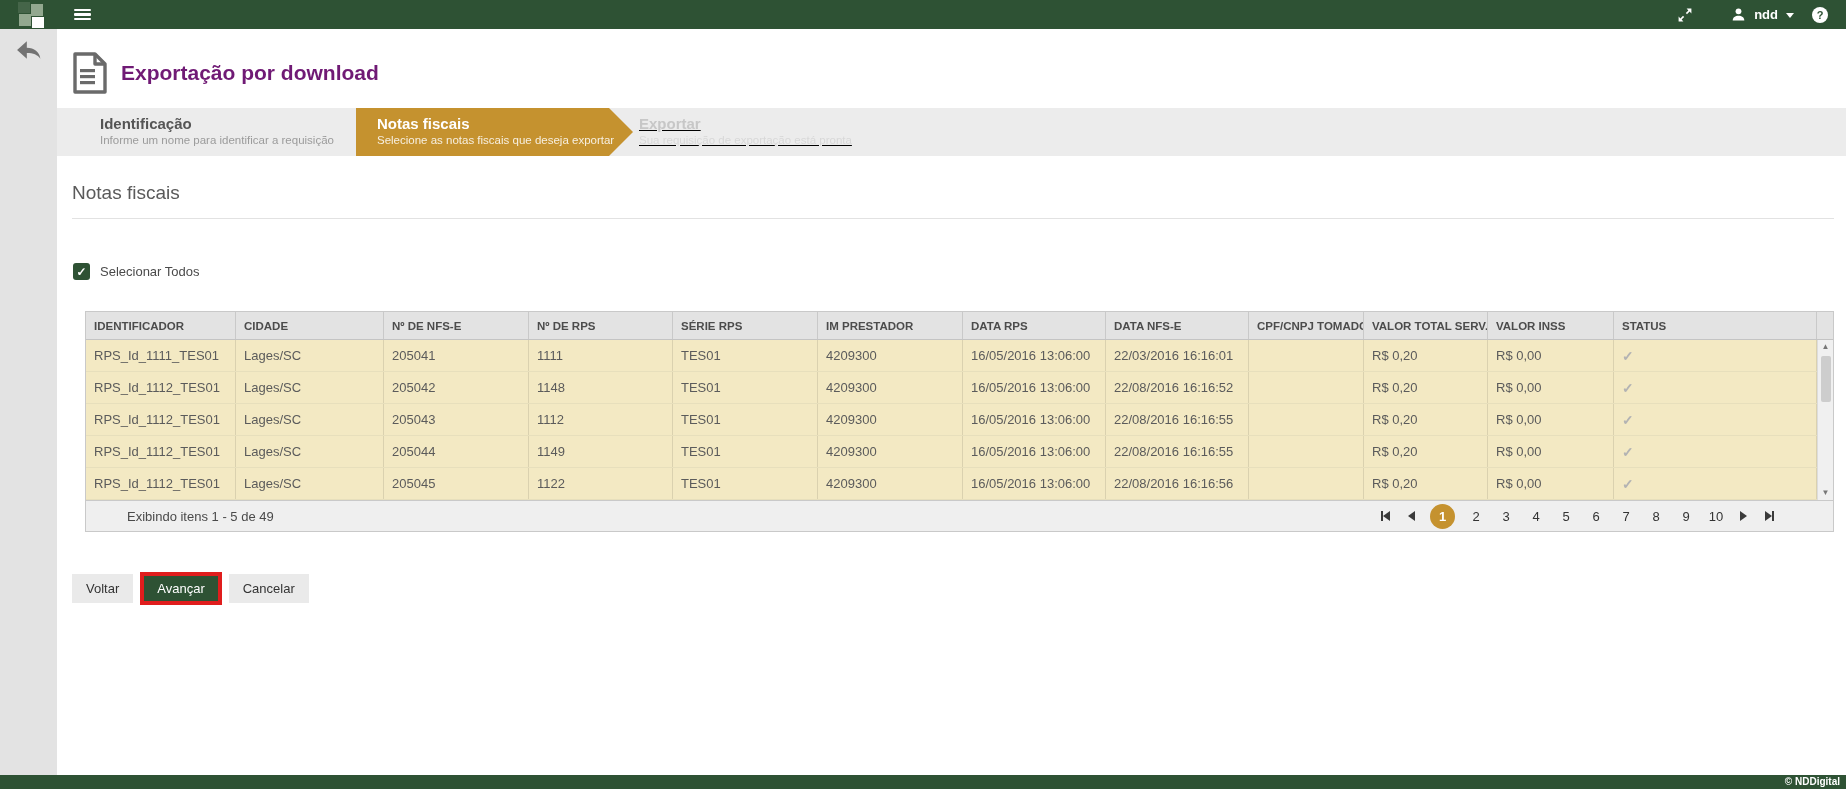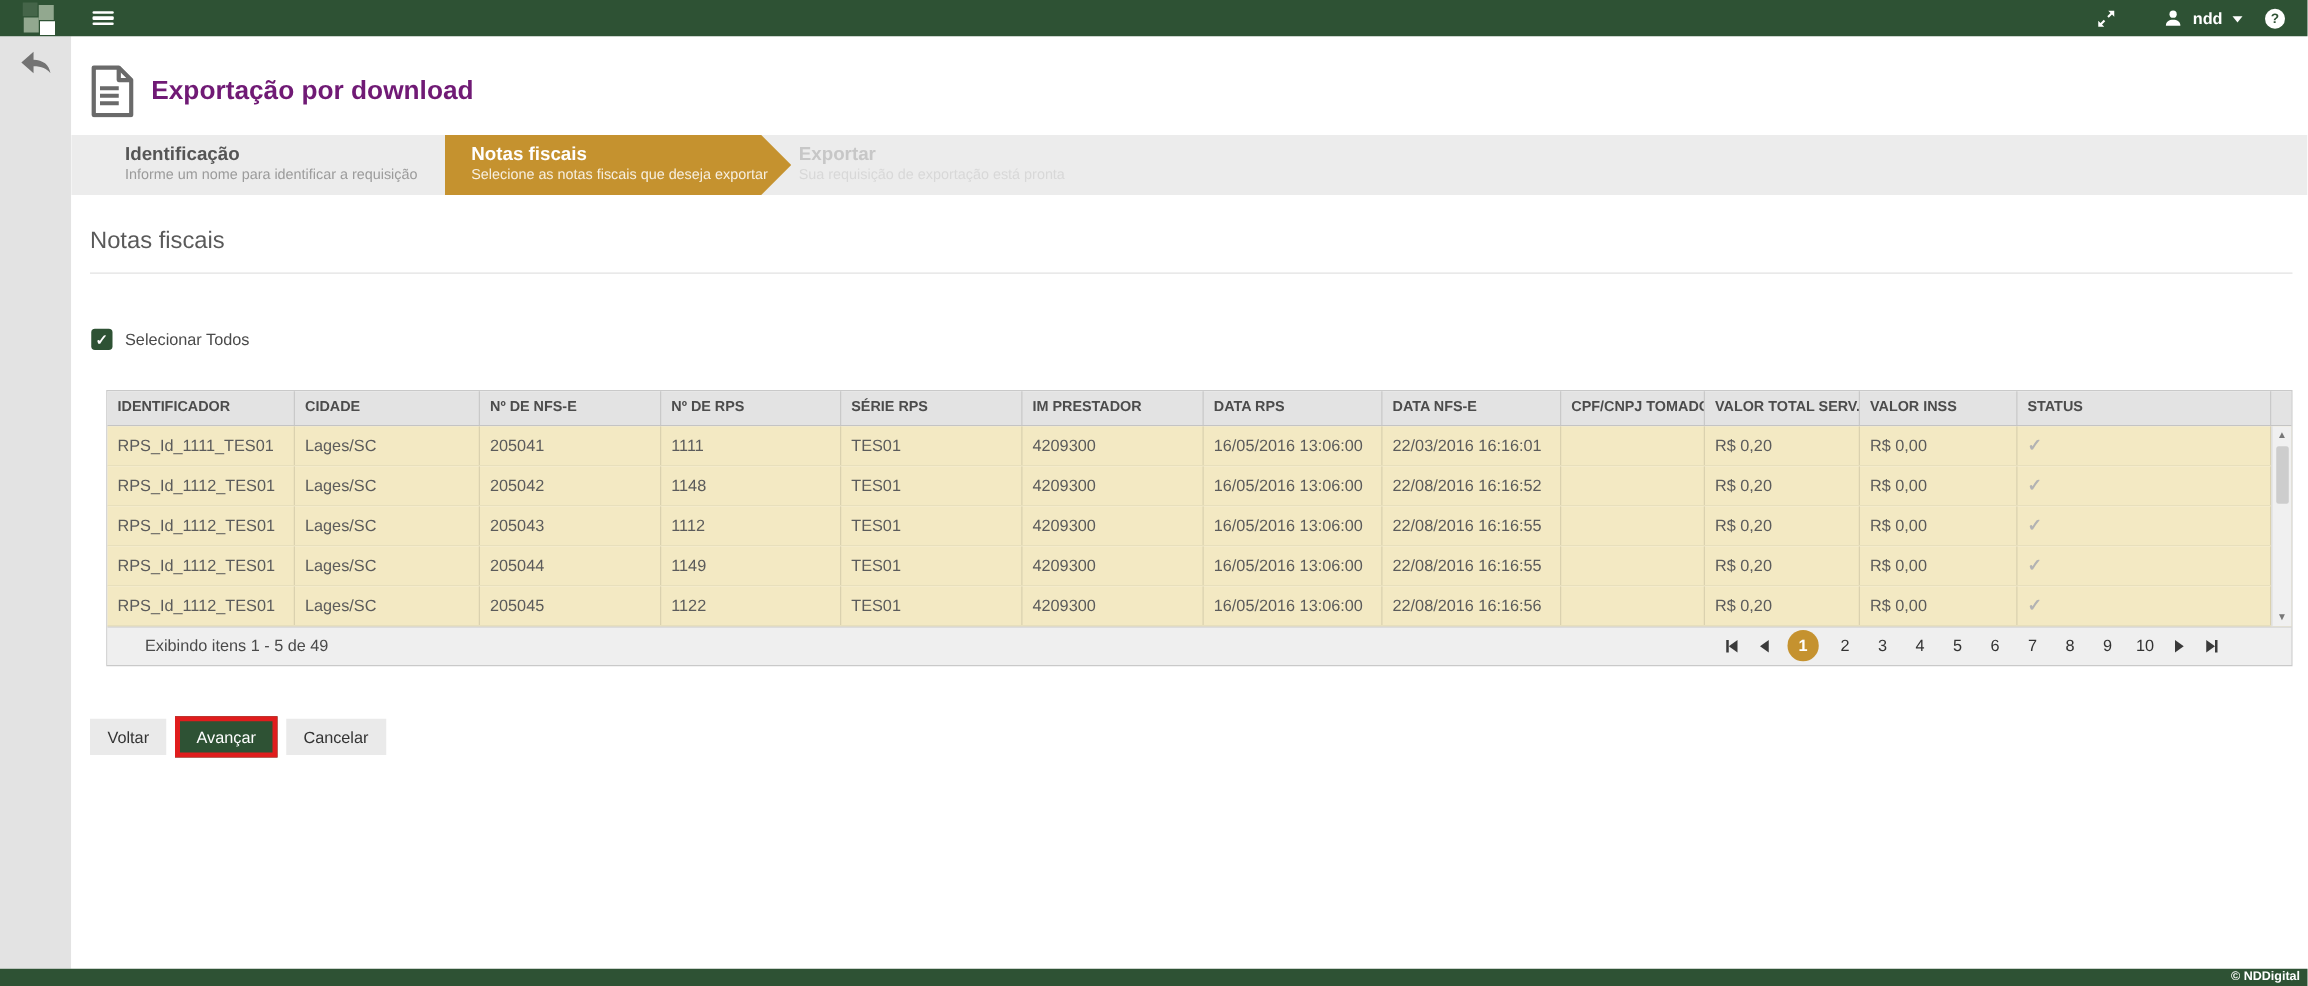--- a/index.html
+++ b/index.html
@@ -39,21 +39,21 @@
   .step .st-title { font-size:15px; font-weight:700; line-height:19px; white-space:nowrap; }
   .step .st-sub { font-size:11.5px; line-height:15px; white-space:nowrap; }
   .step-done { width:299px; padding-left:43px; }
   .step-done .st-title { color:#555; }
   .step-done .st-sub { color:#9b9b9b; }
   .step-active { width:277px; padding-left:21px; background:var(--gold,#c5922f);
     clip-path:polygon(0 0, calc(100% - 24px) 0, 100% 50%, calc(100% - 24px) 100%, 0 100%); }
   .step-active .st-title { color:#fff; }
   .step-active .st-sub { color:rgba(255,255,255,.85); }
   .step-pending3 { width:250px; padding-left:17px; }
-  .step-pending4 { width:380px; padding-left:6px; }
+  .step-pending4 { width:380px; padding-left:6px;text-decoration:underline; }
   .step-pending3 .st-title, .step-pending4 .st-title { color:#c7c7c7; }
   .step-pending3 .st-sub,  .step-pending4 .st-sub  { color:#d8d8d8; }
 
   .section-title { margin:26px 12px 0 15px; padding-bottom:14px; font-size:19px; font-weight:400;
     color:#5a5a5a; border-bottom:1px solid #e2e2e2; }
 
   .select-all { margin:44px 0 0 16px; display:inline-flex; align-items:center; cursor:pointer; }
   .checkbox { width:17px; height:17px; background:var(--brand,#2e5234); border-radius:3px;
     display:flex; align-items:center; justify-content:center; color:#fff; font-size:12px; font-weight:700; }
   .select-all-label { margin-left:10px; font-size:13px; color:#4a4a4a;text-align:right; }
@@ -68,21 +68,21 @@
   .g-row { display:flex; height:32px; background:var(--row,#f3e9c3); border-bottom:1px solid #e7dfbc; cursor:pointer; }
   .g-row:last-child { border-bottom:none; }
   .g-cell { flex:none; display:flex; align-items:center; padding-left:8px; font-size:13px; color:#5b5b5b;
     border-right:1px solid rgba(0,0,0,.10); overflow:hidden; white-space:nowrap; }
   .g-check { color:#b3b3b3; font-size:14px; font-weight:700; }
   .vscroll { position:absolute; top:0; right:0; bottom:0; width:16px; background:#f0f0f0;
     border-left:1px solid #dcdcdc; display:flex; flex-direction:column; align-items:center; cursor:pointer; }
   .vs-arrow { font-size:8px; color:#777; line-height:14px; height:14px; }
   .vs-thumb { width:10px; height:46px; background:#cdcdcd; border-radius:2px; margin:2px 0; }
   .vs-spacer { flex:1; }
-  .grid-foot { display:flex; align-items:center; height:31px; background:#efefef; border-top:1px solid #c9c9c9; }
+  .grid-foot { display:flex; align-items:center; height:31px; background:#efefef; border-top:1px solid #c9c9c9;padding-left:11px; }
   .gf-summary { padding-left:30px; font-size:13px; color:#4a4a4a; }
   .pager { margin-left:auto; display:flex; align-items:center; padding-right:50px; }
   .pg-btn { display:flex; align-items:center; margin:0 9px; cursor:pointer; }
   .tri-l { width:0; height:0; border-top:5px solid transparent; border-bottom:5px solid transparent; border-right:7px solid #3a3a3a; }
   .tri-r { width:0; height:0; border-top:5px solid transparent; border-bottom:5px solid transparent; border-left:7px solid #3a3a3a; }
   .pg-bar { width:2px; height:10px; background:#3a3a3a; }
   .pg-num { min-width:18px; margin:0 6px; text-align:center; font-size:13px; color:#333; cursor:pointer; }
   .pg-num.active { width:25px; height:25px; line-height:25px; min-width:25px; border-radius:50%;
     background:var(--gold,#c5922f); color:#fff; font-weight:700; }
 

